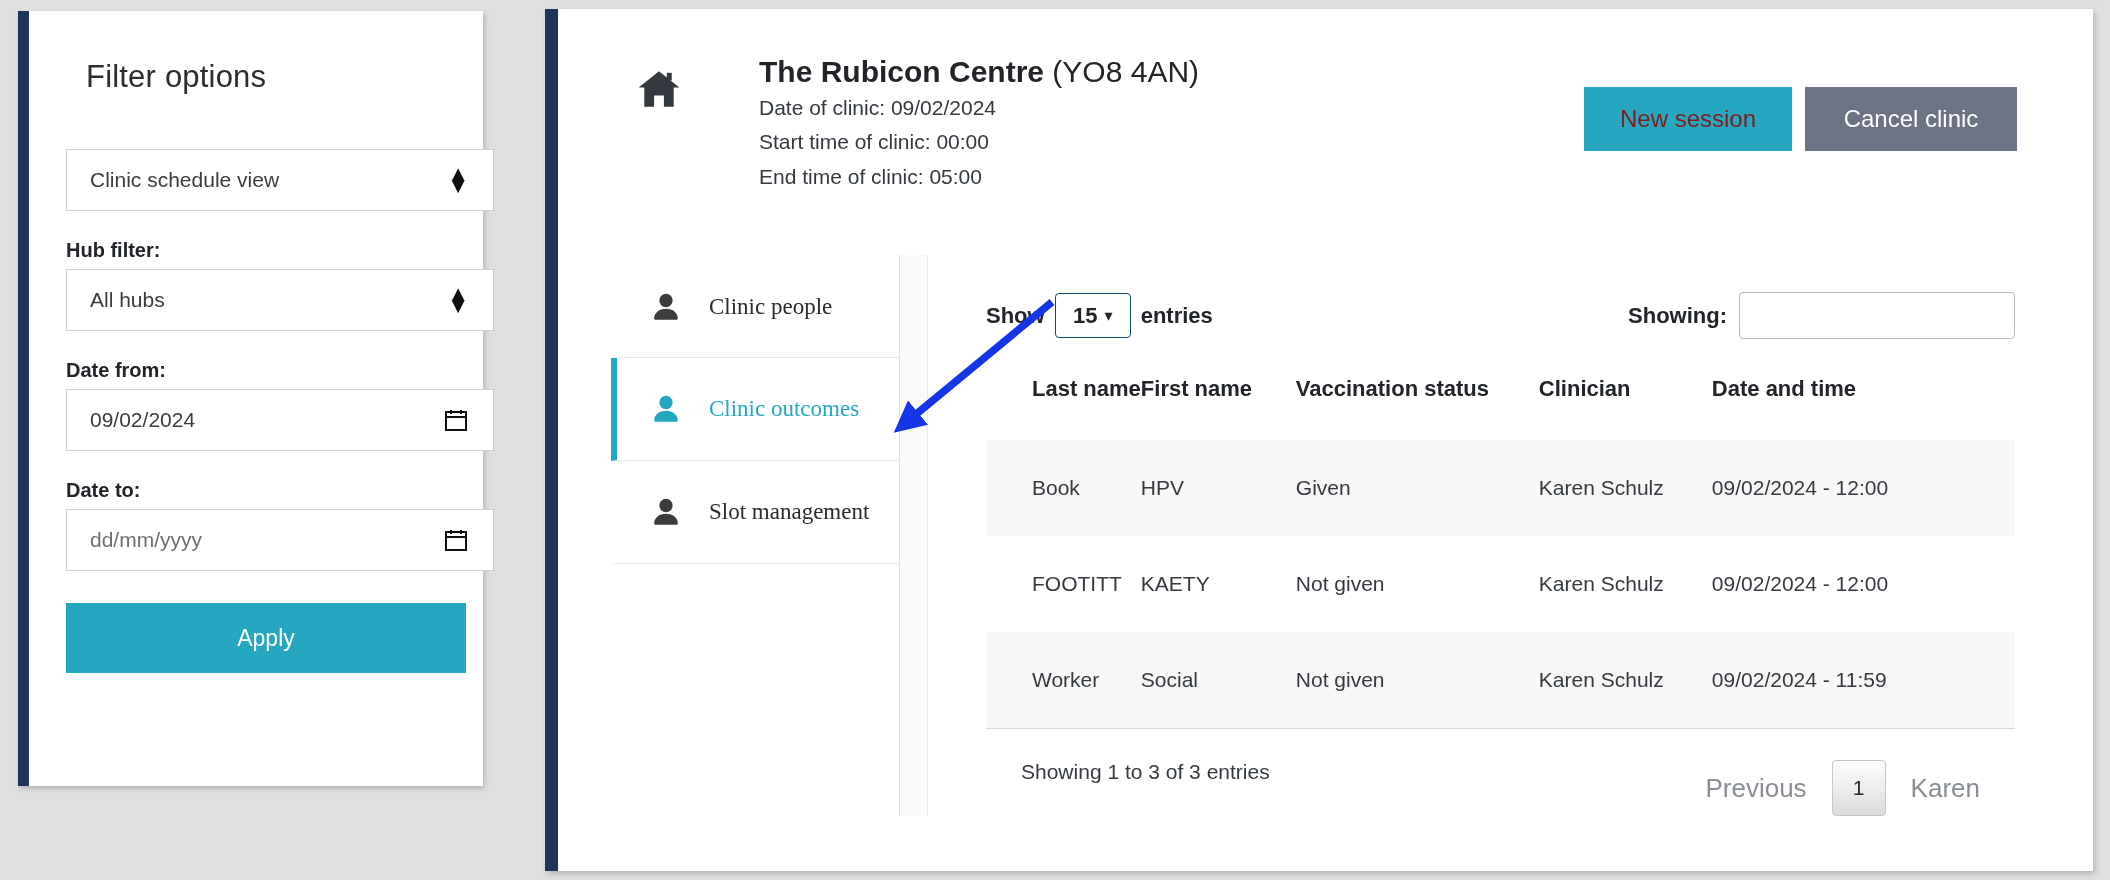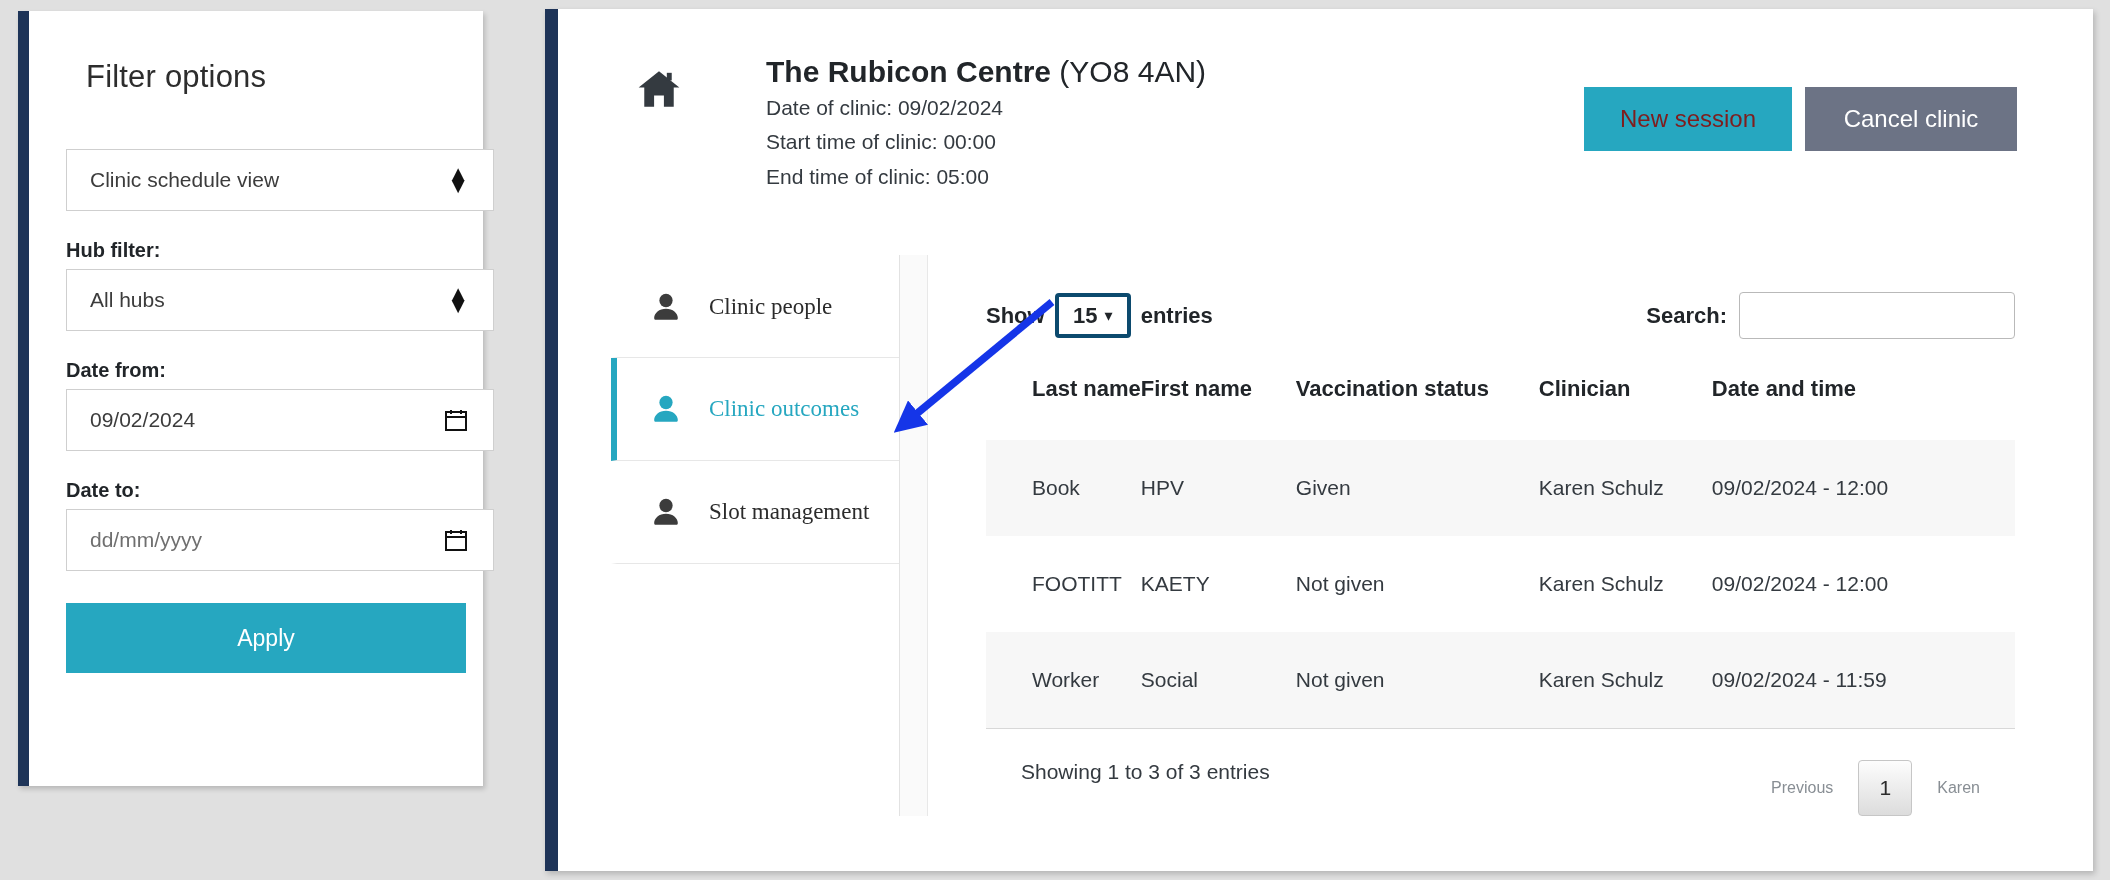--- a/index.html
+++ b/index.html
@@ -99,21 +99,20 @@
     background: #ffffff;
     border-left: 13px solid #1e3458;
     box-shadow: 2px 3px 6px rgba(0,0,0,0.2);
     overflow: hidden;
   }
   .clinic-header {
     display: flex;
     align-items: flex-start;
     padding: 46px 0 0 78px;
     position: relative;
-    gap: 7px;
   }
   .home-icon { width: 46px; height: 40px; margin-top: 14px; flex: none; }
   .clinic-meta { margin-left: 77px; }
   .clinic-title {
     font-size: 30px;
     color: #212529;
     line-height: 1.15;
     white-space: nowrap;
   }
   .clinic-title b { font-weight: bold; }
@@ -167,21 +166,21 @@
   .table-top {
     display: flex;
     align-items: center;
     justify-content: space-between;
     padding-top: 37px;
   }
   .show-entries { display: flex; align-items: center; font-size: 22px; font-weight: bold; color: #212529; }
   .len-select {
     margin: 0 10px;
     width: 76px; height: 45px;
-    border: 4px solid #0c4a6e;
+    border: 1px solid #0c4a6e;
     border-radius: 4px;
     display: flex; align-items: center; justify-content: center;
     gap: 7px;
     font-size: 22px; font-weight: bold; color: #212529;
     background: #fff; cursor: pointer;
   }
   .len-select .chev { font-size: 16px; font-weight: normal; }
   .search-wrap { display: flex; align-items: center; }
   .search-label { font-size: 22px; font-weight: bold; color: #212529; margin-right: 12px; }
   .search-input {
@@ -220,21 +219,21 @@
     display: flex;
     align-items: flex-start;
     justify-content: space-between;
     border-top: 1px solid #d8d8d8;
     padding-top: 31px;
     padding-left: 35px;
     padding-right: 35px;
   }
   .foot-info { font-size: 21px; color: #343a40; }
   .pager { display: flex; align-items: center; }
-  .pg { font-size: 16px; color: #888e94; cursor: pointer; }
+  .pg { font-size: 26px; color: #888e94; cursor: pointer; }
   .pg-prev { margin-right: 25px; }
   .pg-next { margin-left: 25px; }
   .pg-num {
     width: 54px; height: 56px;
     border: 1px solid #c6c6c6;
     border-radius: 4px;
     background: linear-gradient(#fdfdfd, #dcdcdc);
     display: flex; align-items: center; justify-content: center;
     font-size: 21px; color: #2b2b2b; cursor: pointer;
   }
@@ -386,21 +385,21 @@
         <div class="table-top">
           <div class="show-entries">
             <span>Show</span>
             <div class="len-select">
               <span>15</span>
               <span class="chev">▾</span>
             </div>
             <span>entries</span>
           </div>
           <div class="search-wrap">
-            <span class="search-label">Search:</span>
+            <span class="search-label">Showing:</span>
             <input class="search-input" type="text" value="" placeholder="" style="">
           </div>
         </div>
 
         <table class="outcomes">
           <thead>
             <tr>
               <th>Last name</th>
               <th>First name</th>
               <th>Vaccination status</th>

